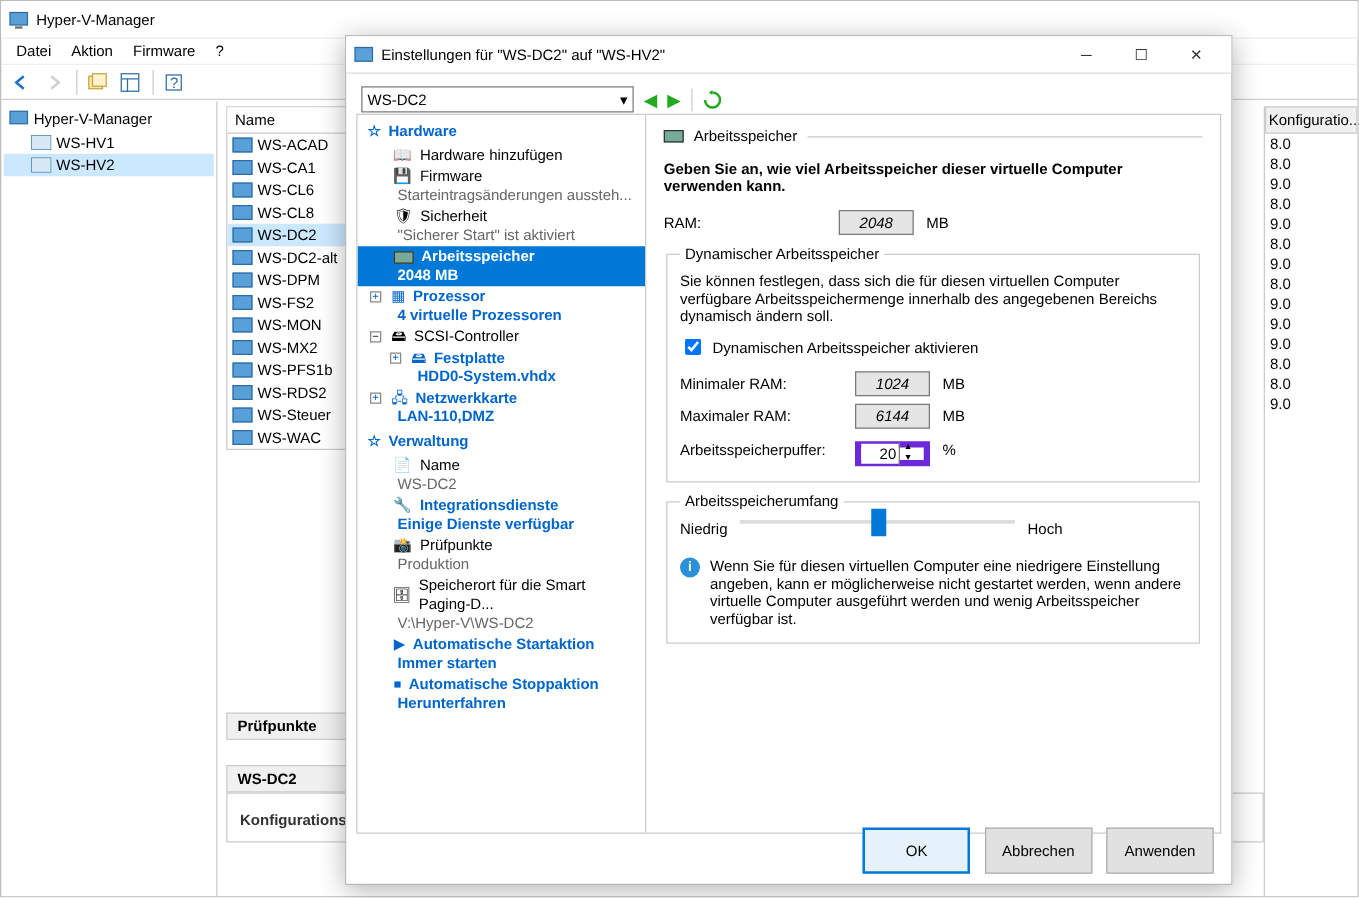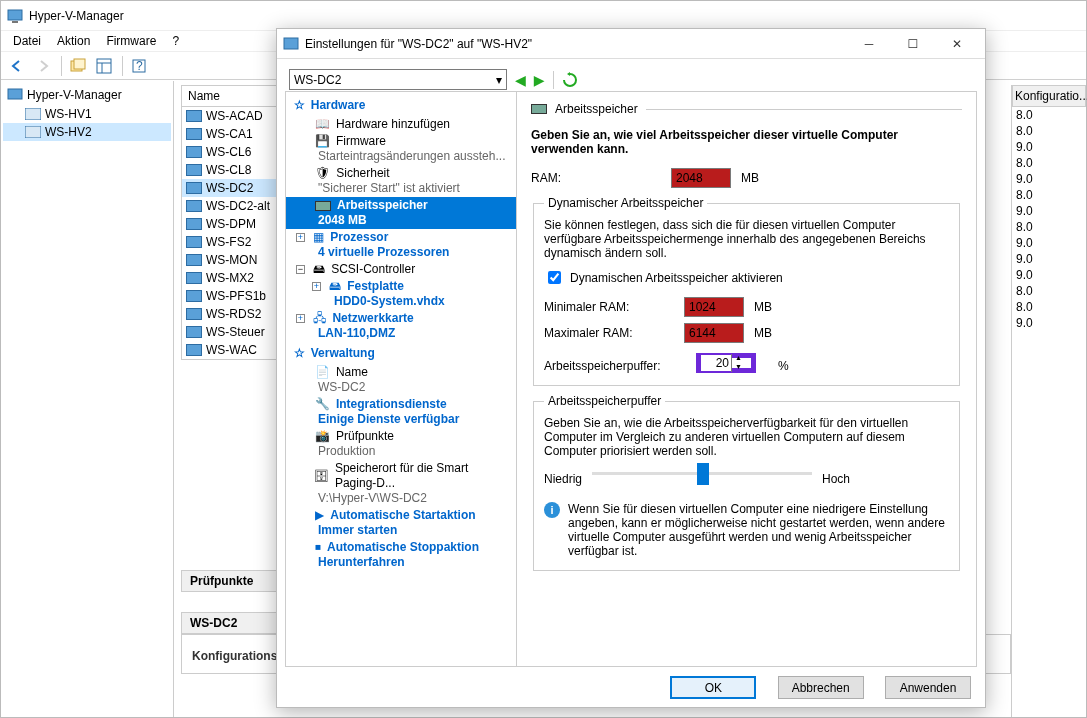--- a/index.html
+++ b/index.html
@@ -17,26 +17,26 @@
   .tnode { display:flex; align-items:center; padding:2px 2px 2px 4px; gap:4px;}
   .tnode.child { padding-left:22px;}
   .tnode.sel { background:#cce8ff;}
   .panel-title { background:#f0f0f0; border:1px solid #ccc; padding:3px 8px; font-weight:bold;}
   .col-hdr { background:#fff; border-bottom:1px solid #ccc; padding:3px 6px; }
   .vm-row { display:flex; align-items:center; padding:2px 4px; gap:4px;}
   .vm-row.sel { background:#cce8ff;}
   .vm-ico { width:16px; height:12px; background:#5aa0d8; border:1px solid #2d6ca2; }
   fieldset { border:1px solid #ccc; padding:8px 10px 12px; margin:8px 2px;}
   legend { padding:0 4px;}
-  .inp { border:1px solid #7a7a7a; height:20px; padding:0 4px; text-align:left; width:60px; background:#b91c1c;}
+  .inp { border:1px solid #7a7a7a; height:20px; padding:0 4px; text-align:center; width:60px; background:#e5e5e5;font-style:italic;}
   .spin { border:5px solid #6d28d9; height:20px; width:60px; display:flex; align-items:center;}
   .spin input { border:0; width:30px; text-align:right; outline:none;}
   .spinbtns { display:flex; flex-direction:column;}
   .spinbtns div { width:14px; height:9px; border-left:1px solid #7a7a7a; font-size:7px; line-height:7px; text-align:center;}
-  .btn { min-width:86px; height:23px; border:1px solid #adadad; background:#e1e1e1; display:inline-flex; align-items:center; justify-content:center; margin-left:18px;}
+  .btn { min-width:86px; height:37px; border:1px solid #adadad; background:#e1e1e1; display:inline-flex; align-items:center; justify-content:center; margin-left:8px;}
   .btn.def { border:2px solid #0078d7; background:#e5f1fb;}
   .settings-tree { font-size:12px; }
   .st-hdr { color:#0066cc; font-weight:bold; padding:4px 6px 4px 8px; display:flex; align-items:center; gap:6px;}
   .st-item { padding:1px 4px 1px 28px; line-height:15px;}
   .st-item .t1 { color:#0066cc; display:flex; align-items:center; gap:6px; margin-left:-18px;}
   .st-item .t1.black { color:#000;}
   .st-item .sub { color:#666; padding-left:4px;}
   .st-item .subb { color:#0066cc; font-weight:bold; padding-left:4px;}
   .st-sel { background:#0078d7; color:#fff;}
   .st-sel .t1 { color:#fff;}
@@ -363,36 +363,35 @@
         <div style="display:flex; align-items:center; gap:10px; margin-bottom:6px;">
           <span style="width:130px">Minimaler RAM:</span>
           <input class="inp" value="1024" style="">
           <span>MB</span>
         </div>
         <div style="display:flex; align-items:center; gap:10px; margin-bottom:10px;">
           <span style="width:130px">Maximaler RAM:</span>
           <input class="inp" value="6144" style="">
           <span>MB</span>
         </div>
-        <div style="display:flex; align-items:flex-end; gap:22px;">
+        <div style="display:flex; align-items:flex-start; gap:10px;">
           <span style="width:130px">Arbeitsspeicherpuffer:</span>
           <div class="spin">
             <input value="20" style="">
             <div class="spinbtns">
                 <div>▲</div>
                 <div>▼</div>
               </div>
           </div>
           <span>%</span>
         </div>
       </fieldset>
 
       <fieldset>
-        <legend>Arbeitsspeicherpuffer</legend>
-        <div style="margin-bottom:14px;">Geben Sie an, wie die Arbeitsspeicherverfügbarkeit für den virtuellen Computer im Vergleich zu anderen virtuellen Computern auf diesem Computer priorisiert werden soll.</div>
+        <legend>Arbeitsspeicherumfang</legend>
         <div style="display:flex; align-items:flex-start;">
           <span>Niedrig</span>
           <div class="slider-track">
             <div class="slider-thumb"></div>
           </div>
           <span>Hoch</span>
         </div>
         <div style="display:flex; gap:8px; margin-top:16px;">
           <span class="info-ico">i</span>
           <span style="flex:1;">Wenn Sie für diesen virtuellen Computer eine niedrigere Einstellung angeben, kann er möglicherweise nicht gestartet werden, wenn andere virtuelle Computer ausgeführt werden und wenig Arbeitsspeicher verfügbar ist.</span>

